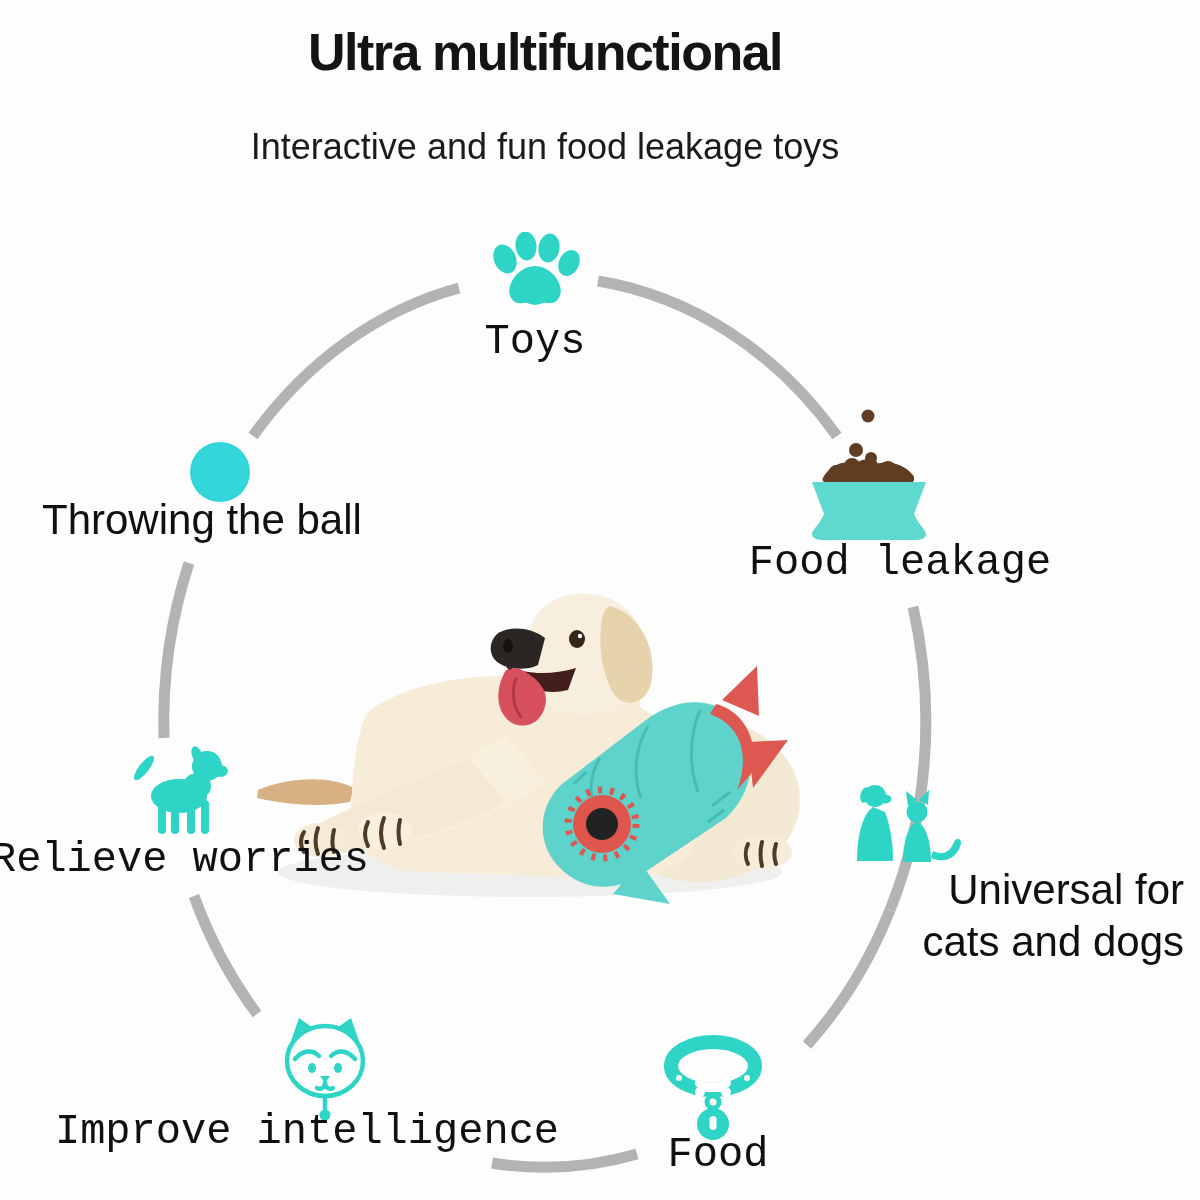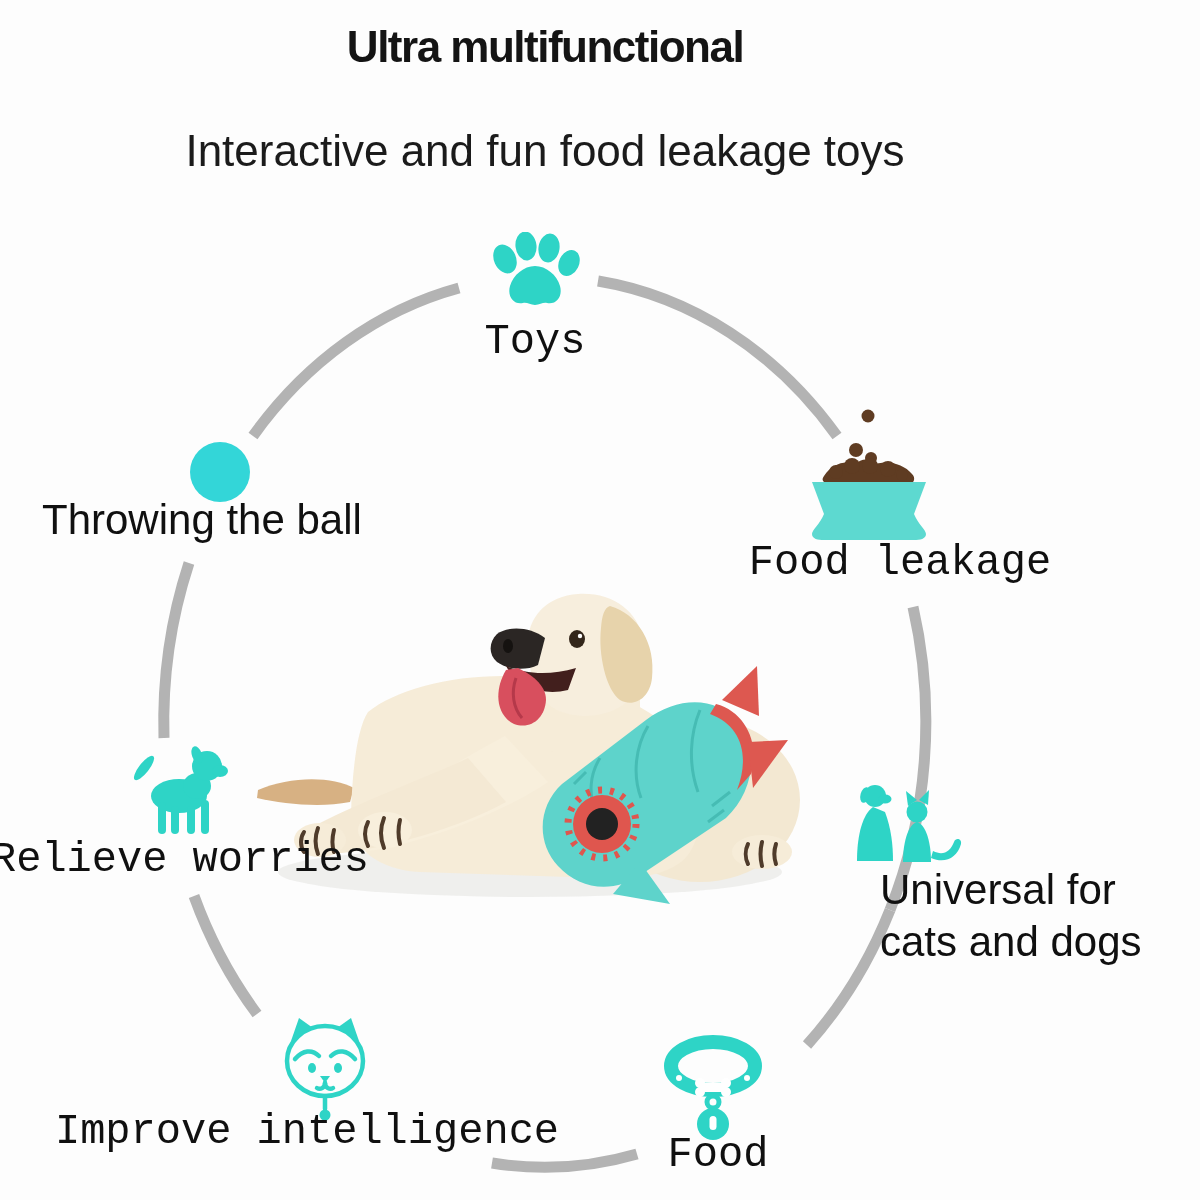--- a/index.html
+++ b/index.html
@@ -1,24 +1,24 @@
 <!DOCTYPE html>
 <html><head>
 <meta charset="utf-8">
 <style>
   html,body{margin:0;padding:0;background:#fff;}
   .canvas{position:relative;width:1200px;height:1200px;background:#fdfdfd;
           font-family:"Liberation Sans",sans-serif;overflow:hidden;}
   .title{position:absolute;top:22px;left:545px;transform:translateX(-50%);
-         font-size:44px;font-weight:700;letter-spacing:-1.5px;color:#141414;white-space:nowrap;}
+         font-size:52px;font-weight:700;letter-spacing:-1.5px;color:#141414;white-space:nowrap;}
   .subtitle{position:absolute;top:126px;left:545px;transform:translateX(-50%);
-         font-size:44px;font-weight:400;color:#1b1b1b;white-space:nowrap;}
+         font-size:36px;font-weight:400;color:#1b1b1b;white-space:nowrap;}
   .label{position:absolute;font-size:42px;color:#101010;white-space:nowrap;}
   .label.center{transform:translateX(-50%);font-family:Liberation Mono, monospace;}
-  .label-universal{width:304px;text-align:left;line-height:52px;white-space:normal;}
+  .label-universal{width:304px;text-align:right;line-height:52px;white-space:normal;}
   svg.abs{position:absolute;display:block;}
 </style>
 </head>
 <body>
 
 <div class="canvas">
 
   <div class="title">Ultra multifunctional</div>
   <div class="subtitle">Interactive and fun food leakage toys</div>
 

